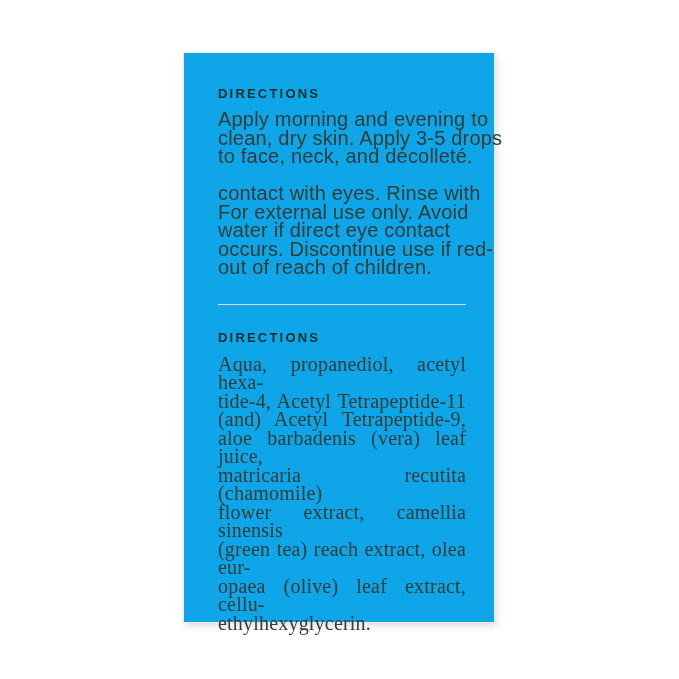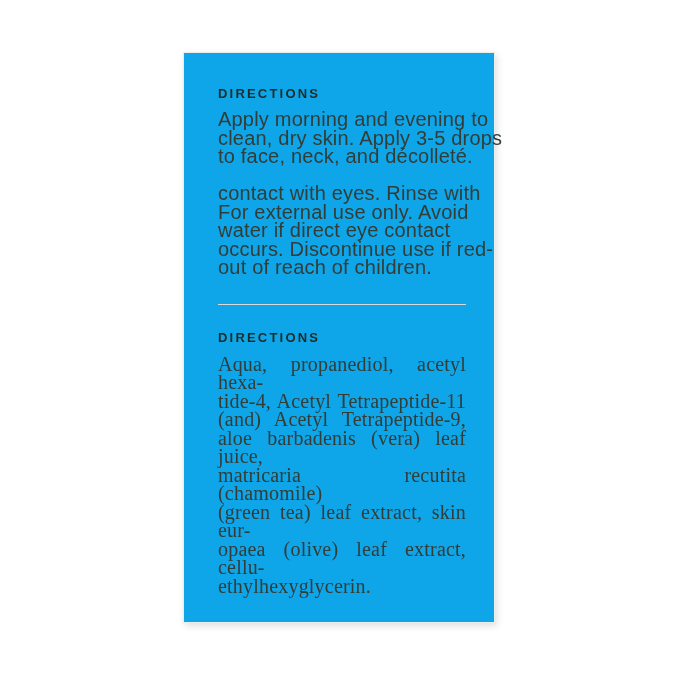--- a/index.html
+++ b/index.html
@@ -96,18 +96,19 @@
   <div class="ingredients-heading-wrap">
     <h2 class="section-heading">DIRECTIONS</h2>
   </div>
 
   <div class="para ingredients-para">
     <div class="text-line jline">Aqua, propanediol, acetyl hexa-</div>
     <div class="text-line jline">tide-4, Acetyl Tetrapeptide-11</div>
     <div class="text-line jline">(and) Acetyl Tetrapeptide-9,</div>
     <div class="text-line jline">aloe barbadenis (vera) leaf juice,</div>
     <div class="text-line jline">matricaria recutita (chamomile)</div>
-    <div class="text-line jline">(green tea) leaf extract, skin eur-</div>
+    <div class="text-line jline">flower extract, camellia sinensis</div>
+    <div class="text-line jline">(green tea) reach extract, olea eur-</div>
     <div class="text-line jline">opaea (olive) leaf extract, cellu-</div>
     <div class="text-line jline jline-last">ethylhexyglycerin.</div>
   </div>
 
 </div>
 
 </body></html>

